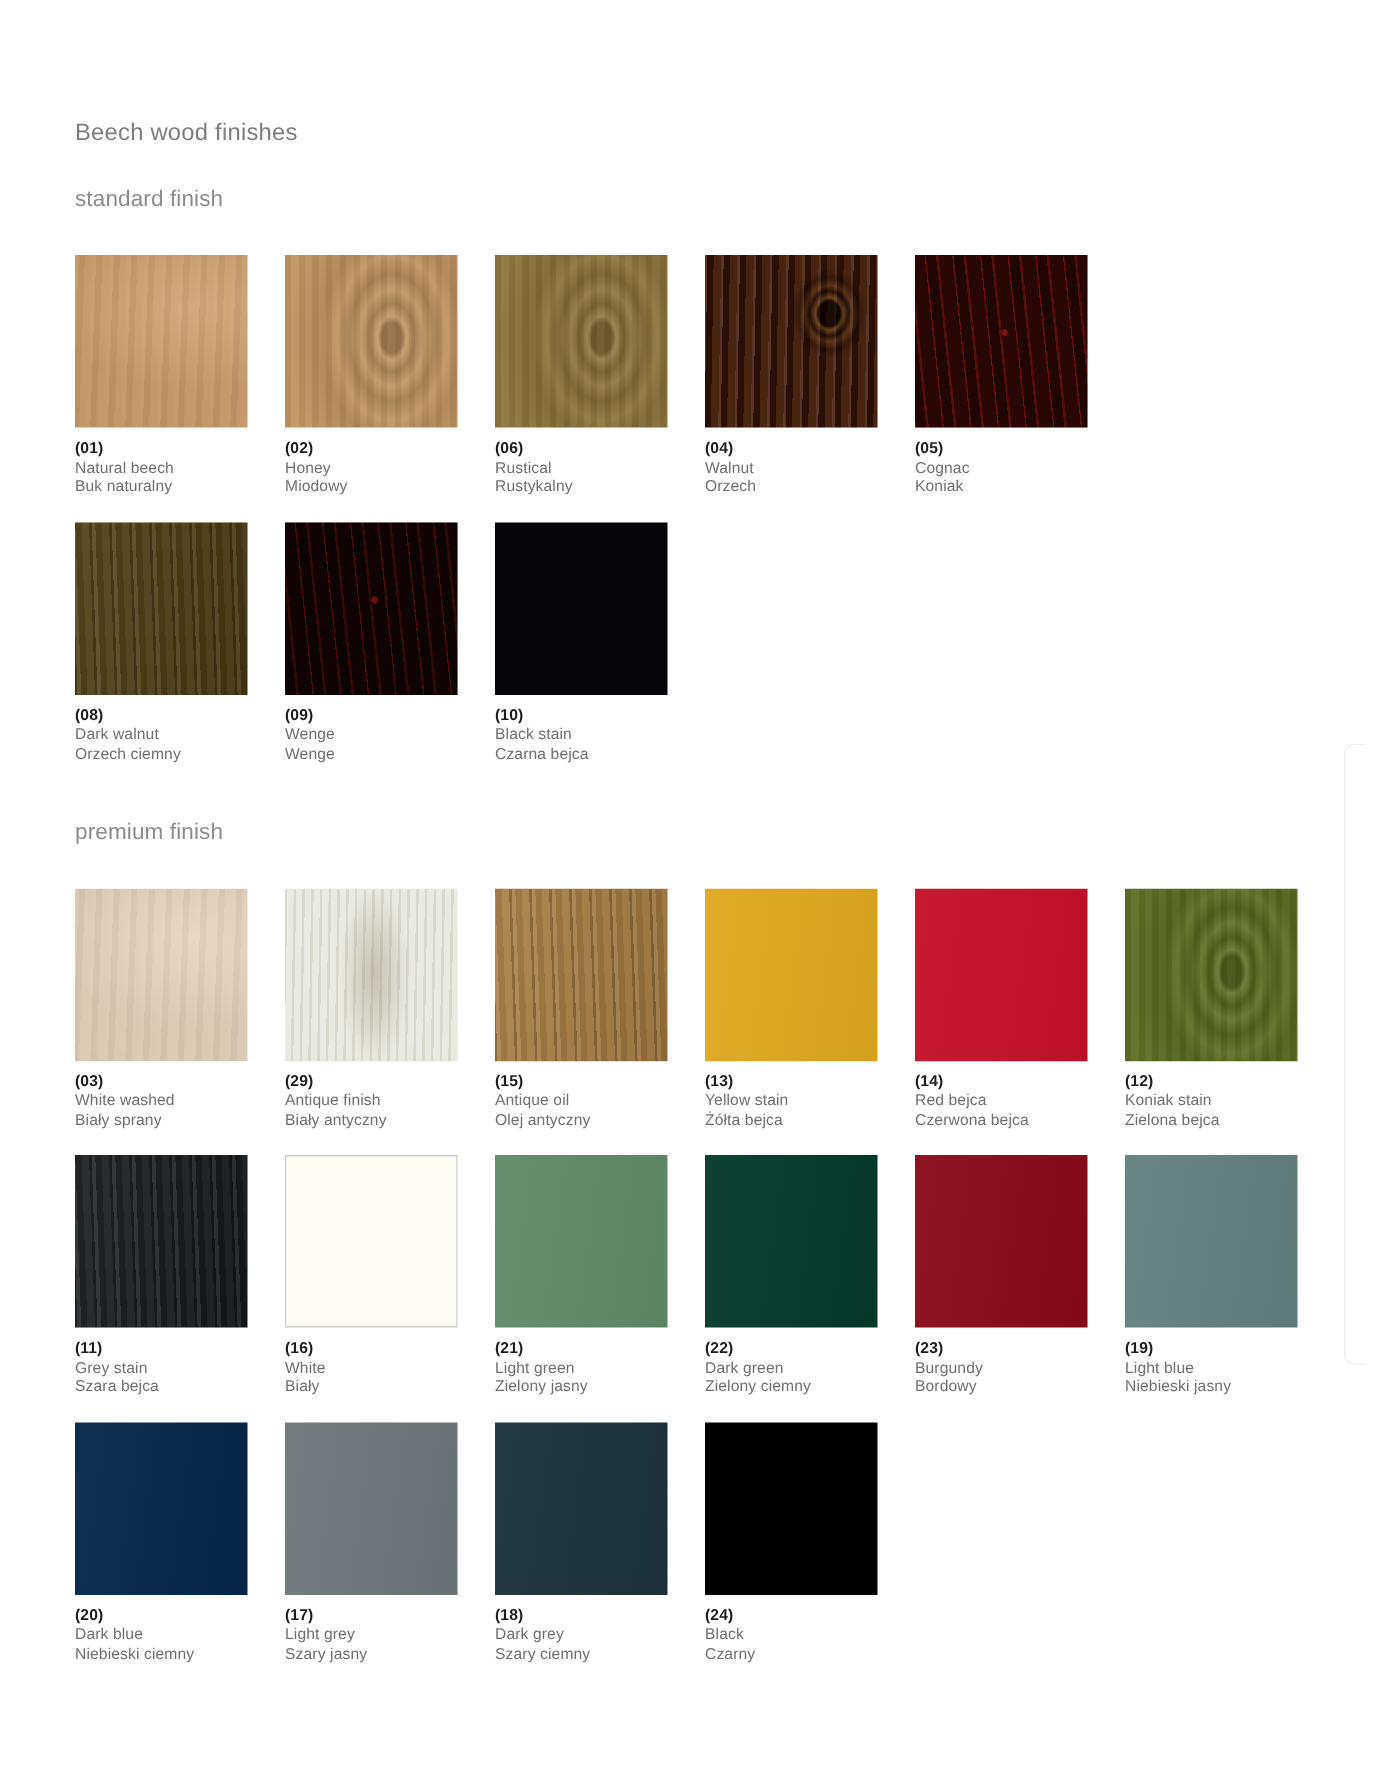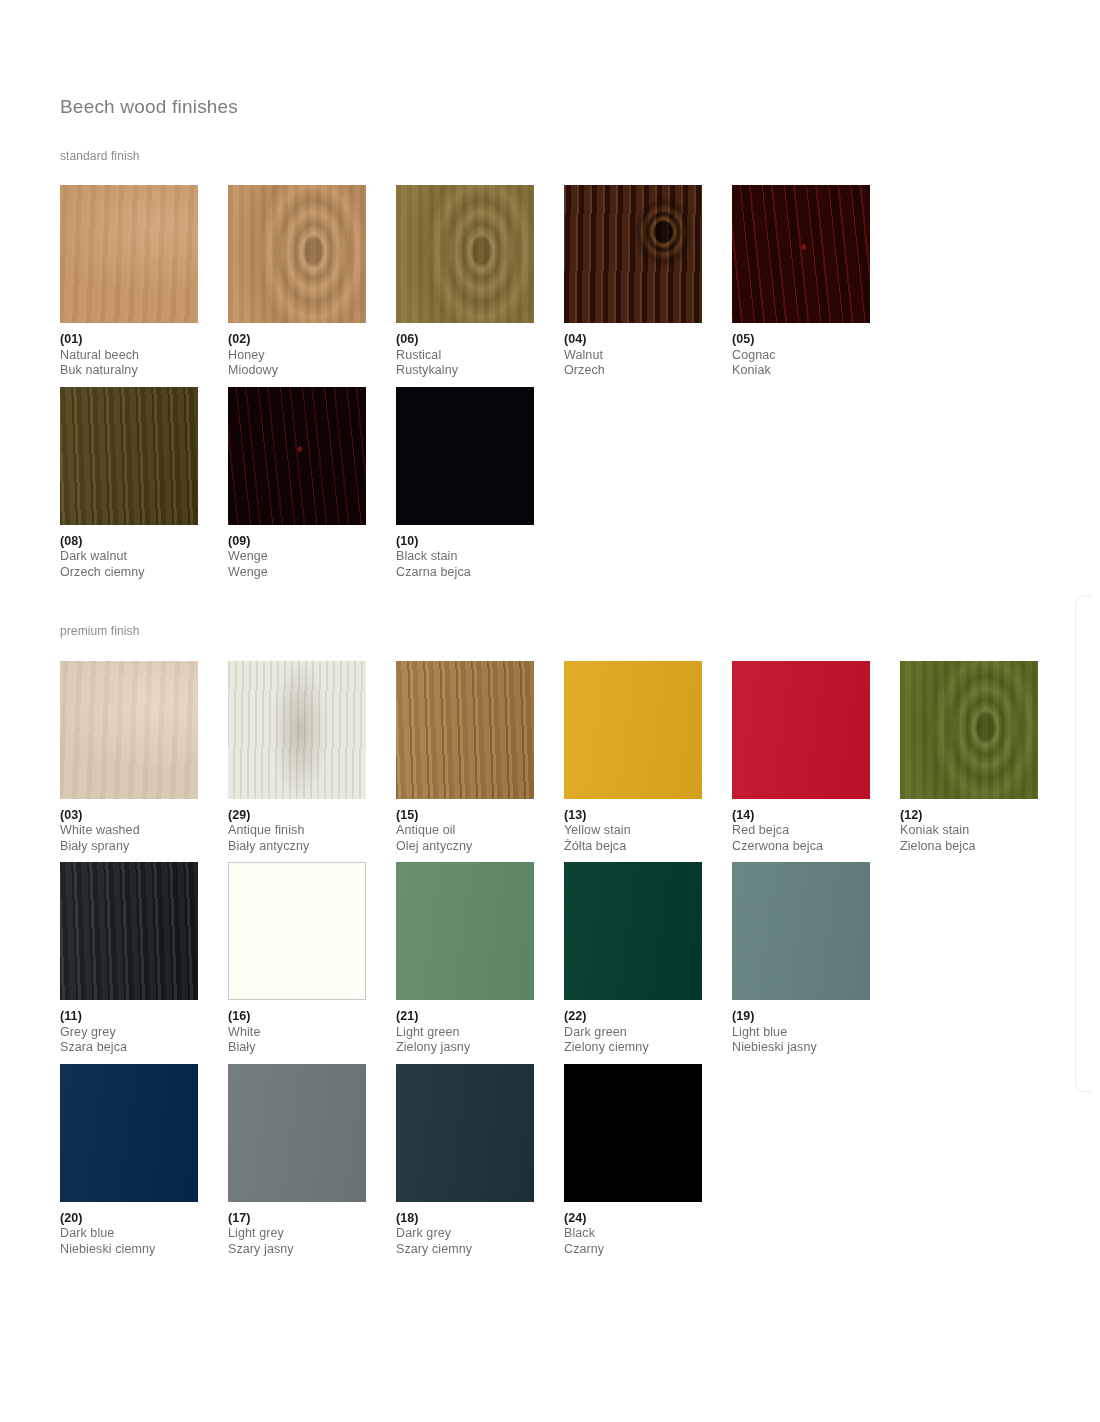--- a/index.html
+++ b/index.html
@@ -31,40 +31,41 @@
   }
   .page-title {
     font-size: 19px;
     font-weight: 400;
     color: #7d7d7d;
     letter-spacing: .2px;
     margin: 0 0 30px 0;
     line-height: 1.2;
   }
   .section-title {
-    font-size: 12px;
+    font-size: 18px;
     font-weight: 400;
     color: #8c8c8c;
     letter-spacing: .1px;
     margin: 16px 0 22px 0;
     line-height: 1.2;
   }
   .section {
     margin-bottom: 0;
   }
   .section + .section {
     margin-top: 44px;
   }
   .grid-row {
     display: grid;
     grid-template-columns: repeat(6, 168px);
     margin-bottom: 8px;
   }
   .swatch-cell {
     width: 168px;
+    margin-top: 12px;
   }
   .swatch {
     width: 138px;
     height: 138px;
     position: relative;
     overflow: hidden;
     background-repeat: no-repeat;
   }
   .swatch .grain {
     position: absolute;
@@ -264,21 +265,21 @@
               </div>
             </div>
           </div>
           <div class="grid-row">
             <div class="swatch-cell">
               <div class="swatch" style="background-color: rgb(21, 25, 28);">
                 <div class="grain" style="background:repeating-linear-gradient(88deg, rgba(0,0,0,.18) 0 2px, rgba(255,255,255,.09) 2px 5px, rgba(0,0,0,.07) 5px 10px, rgba(255,255,255,.04) 10px 16px),linear-gradient(100deg, rgba(255,255,255,.06), rgba(0,0,0,.10));"></div>
               </div>
               <div class="labels">
                 <span class="code">(11)</span>
-                <span class="name-en">Grey grey</span>
+                <span class="name-en">Grey stain</span>
                 <span class="name-pl">Szara bejca</span>
               </div>
             </div>
             <div class="swatch-cell">
               <div class="swatch bordered" style="background-color: rgb(253, 253, 244);">
                 <div class="grain" style="background: none;"></div>
               </div>
               <div class="labels">
                 <span class="code">(16)</span>
                 <span class="name-en">White</span>
@@ -296,20 +297,30 @@
               </div>
             </div>
             <div class="swatch-cell">
               <div class="swatch" style="background-color: rgb(3, 58, 43);">
                 <div class="grain" style="background: linear-gradient(98deg, rgba(255,255,255,.045), rgba(0,0,0,.05));"></div>
               </div>
               <div class="labels">
                 <span class="code">(22)</span>
                 <span class="name-en">Dark green</span>
                 <span class="name-pl">Zielony ciemny</span>
+              </div>
+            </div>
+            <div class="swatch-cell">
+              <div class="swatch" style="background-color: rgb(138, 10, 28);">
+                <div class="grain" style="background: linear-gradient(98deg, rgba(255,255,255,.045), rgba(0,0,0,.05));"></div>
+              </div>
+              <div class="labels">
+                <span class="code">(23)</span>
+                <span class="name-en">Burgundy</span>
+                <span class="name-pl">Bordowy</span>
               </div>
             </div>
             <div class="swatch-cell">
               <div class="swatch" style="background-color: rgb(99, 128, 127);">
                 <div class="grain" style="background: linear-gradient(98deg, rgba(255,255,255,.045), rgba(0,0,0,.05));"></div>
               </div>
               <div class="labels">
                 <span class="code">(19)</span>
                 <span class="name-en">Light blue</span>
                 <span class="name-pl">Niebieski jasny</span>

